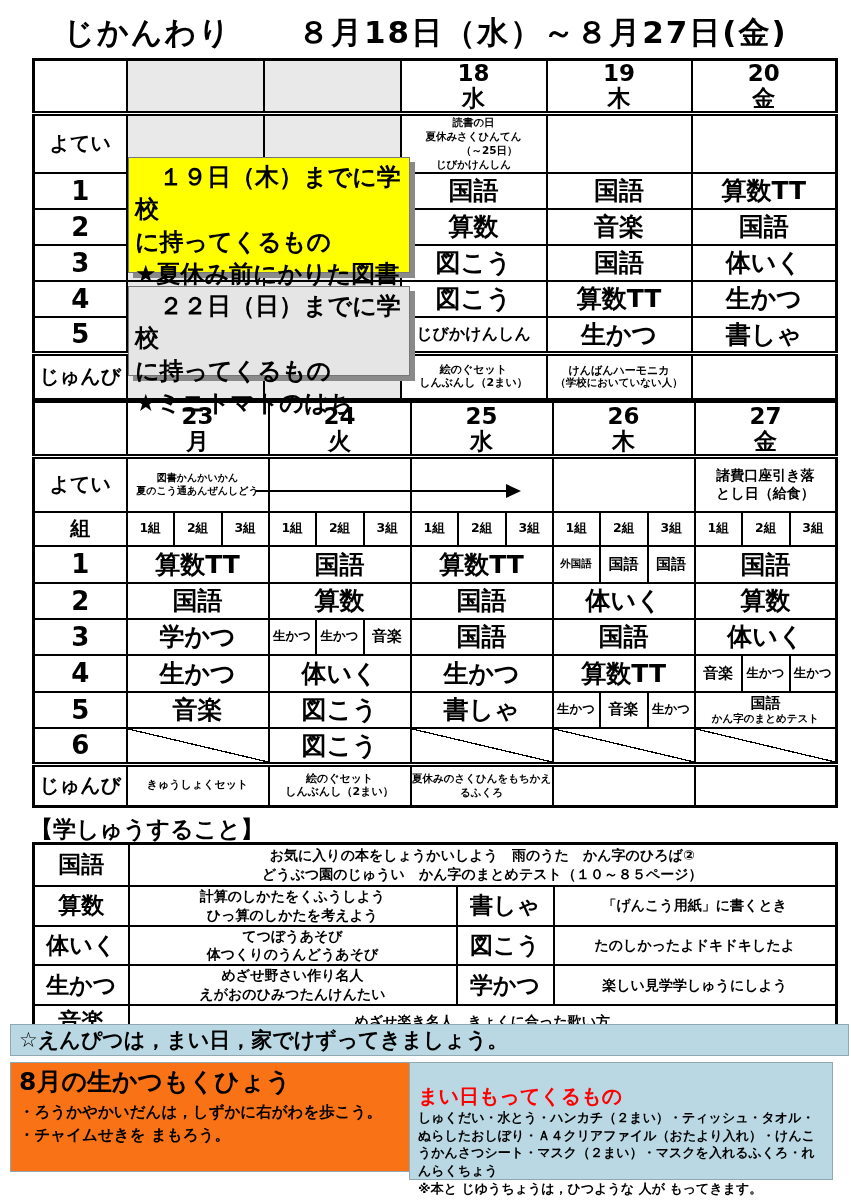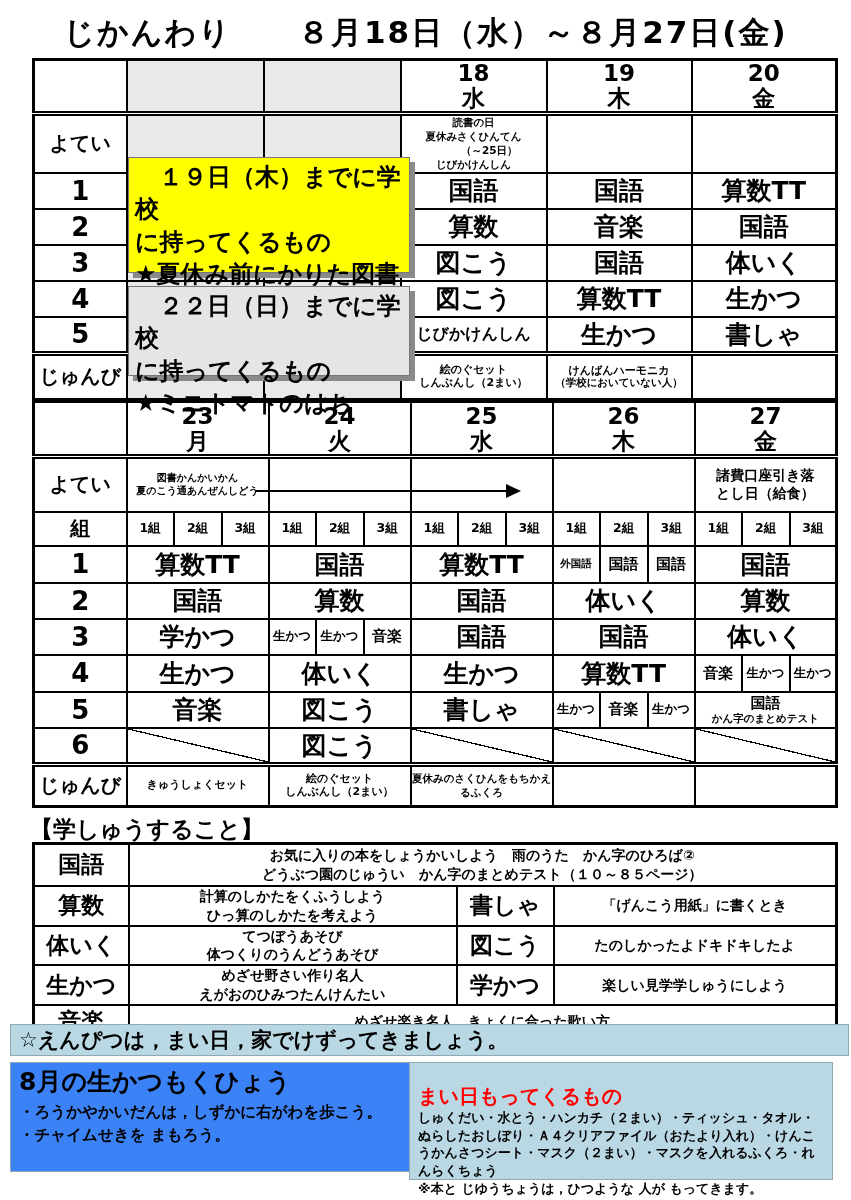--- a/index.html
+++ b/index.html
@@ -331,21 +331,21 @@
     </tr>
     <tr style="height:28px">
       <td class="llbl">音楽</td>
       <td colspan="3" class="ltext">めざせ楽き名人　きょくに合った歌い方</td>
     </tr>
   </tbody>
     </table>
 
   <div class="bluebox banner" style="background:#b9d8e3">☆えんぴつは，まい日，家でけずってきましょう。</div>
 
-  <div class="bluebox goalbox" style="background:#3b82f6">
+  <div class="bluebox goalbox" style="background:#f97316">
     <div class="goal-title">8月の生かつもくひょう</div>
     <div class="goal-item">・ろうかやかいだんは，しずかに右がわを歩こう。</div>
     <div class="goal-item">・チャイムせきを まもろう。</div>
   </div>
 
   <div class="bluebox bringbox" style="background:#b9d8e3">
     <div class="bring-title" style="color:#ff0000">まい日もってくるもの</div>
     <div class="bring-text">しゅくだい・水とう・ハンカチ（２まい）・ティッシュ・タオル・ぬらしたおしぼり・Ａ４クリアファイル（おたより入れ）・けんこうかんさつシート・マスク（２まい）・マスクを入れるふくろ・れんらくちょう</div>
     <div class="bring-note">※本と じゆうちょうは，ひつような 人が もってきます。</div>
   </div>

